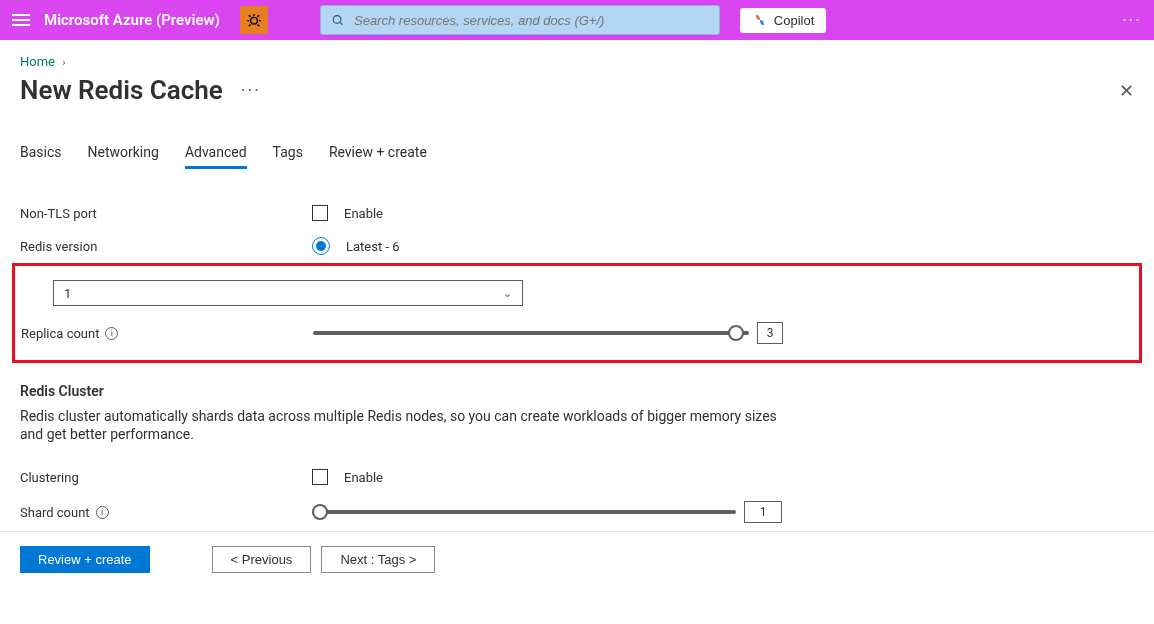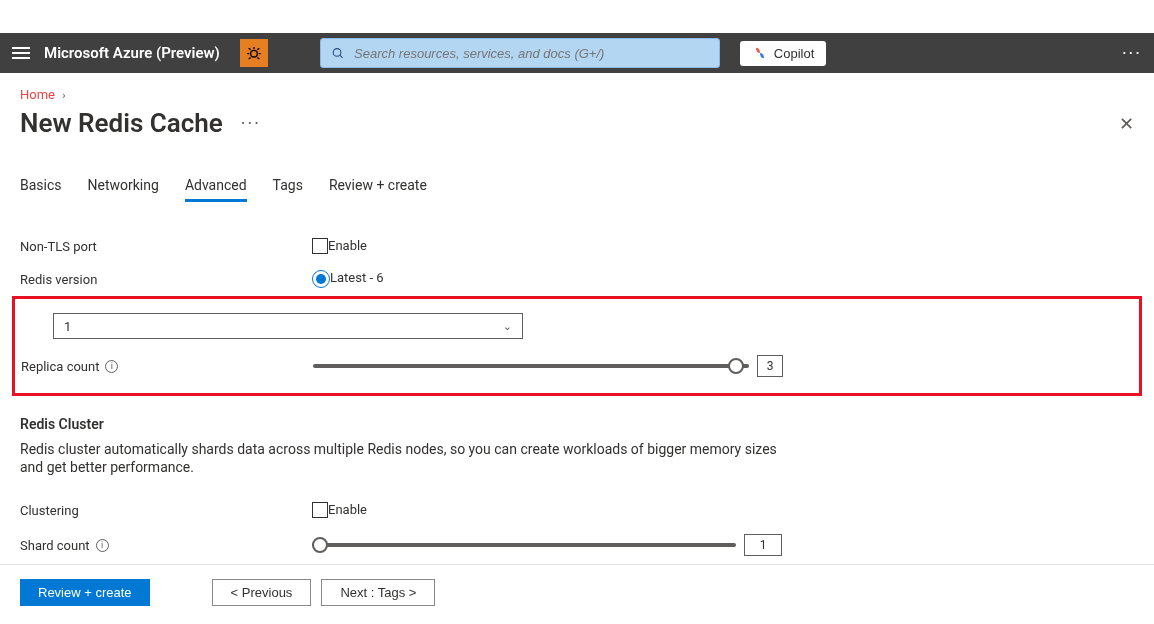--- a/index.html
+++ b/index.html
@@ -4,28 +4,27 @@
 <style>
   * { box-sizing: border-box; }
   body {
     margin: 0;
     font-family: "Segoe UI", -apple-system, BlinkMacSystemFont, Roboto, sans-serif;
     font-size: 13px;
     color: #323130;
     background: #fff;
   }
   .topbar {
-    background: #404040;
+    background: #d946ef;
     height: 40px;
     display: flex;
     align-items: center;
     padding: 0 12px;
     gap: 10px;
     color: #fff;
-    margin-top: 33px;
   }
   .hamburger { display:flex; flex-direction:column; justify-content:center; gap:3px; width:18px; height:18px; cursor:pointer; }
   .hamburger span { display:block; height:2px; background:#fff; width:100%; }
   .brand { font-weight:600; font-size:15px; margin-left:4px; }
   .bug-btn {
     background:#e67e22;
     width:28px;height:28px;
     display:flex;align-items:center;justify-content:center;
     margin-left:10px;
     color:#000;
@@ -55,21 +54,21 @@
     padding:0 12px;margin-left:10px;
     display:flex;align-items:center;gap:6px;
     font-size:13px;font-weight:400;
   }
   .spacer { flex:1; }
   .ellipsis { color:#fff;font-size:18px;letter-spacing:2px;cursor:pointer; }
   .breadcrumb {
     padding:14px 20px 6px;
     font-size:13px;
   }
-  .breadcrumb a { color:#ef4444; text-decoration:none; }
+  .breadcrumb a { color:#0f766e; text-decoration:none; }
   .breadcrumb .chev { color:#605e5c; margin:0 4px; font-size:11px; }
   .title-row {
     display:flex;align-items:center;justify-content:space-between;
     padding:0 20px 10px;
   }
   .title-row h1 { margin:0; font-size:26px; font-weight:600; }
   .title-left { display:flex; align-items:center; gap:18px; }
   .title-dots { color:#605e5c; font-size:18px; letter-spacing:2px; cursor:pointer; }
   .close-x { font-size:18px; color:#605e5c; cursor:pointer; font-weight:300; }
   .content-outer {
@@ -86,21 +85,21 @@
     display:flex;
     align-items:center;
     padding:8px 0;
   }
   .form-label {
     width:260px;
     font-size:13px;
     color:#323130;
     display:flex;align-items:center;gap:6px;
   }
-  .form-control { display:flex; align-items:flex-start; gap:0;padding-left:32px; }
+  .form-control { display:flex; align-items:center; gap:16px;padding-left:32px; }
   .checkbox {
     width:16px;height:16px;border:1px solid #323130;background:#fff;display:inline-block;
   }
   .radio-outer {
     width:18px;height:18px;border:1px solid #0078d4;border-radius:50%;
     display:flex;align-items:center;justify-content:center;
   }
   .radio-inner { width:10px;height:10px;background:#0078d4;border-radius:50%; }
   .select-box {
     width:470px;height:26px;border:1px solid #605e5c;

